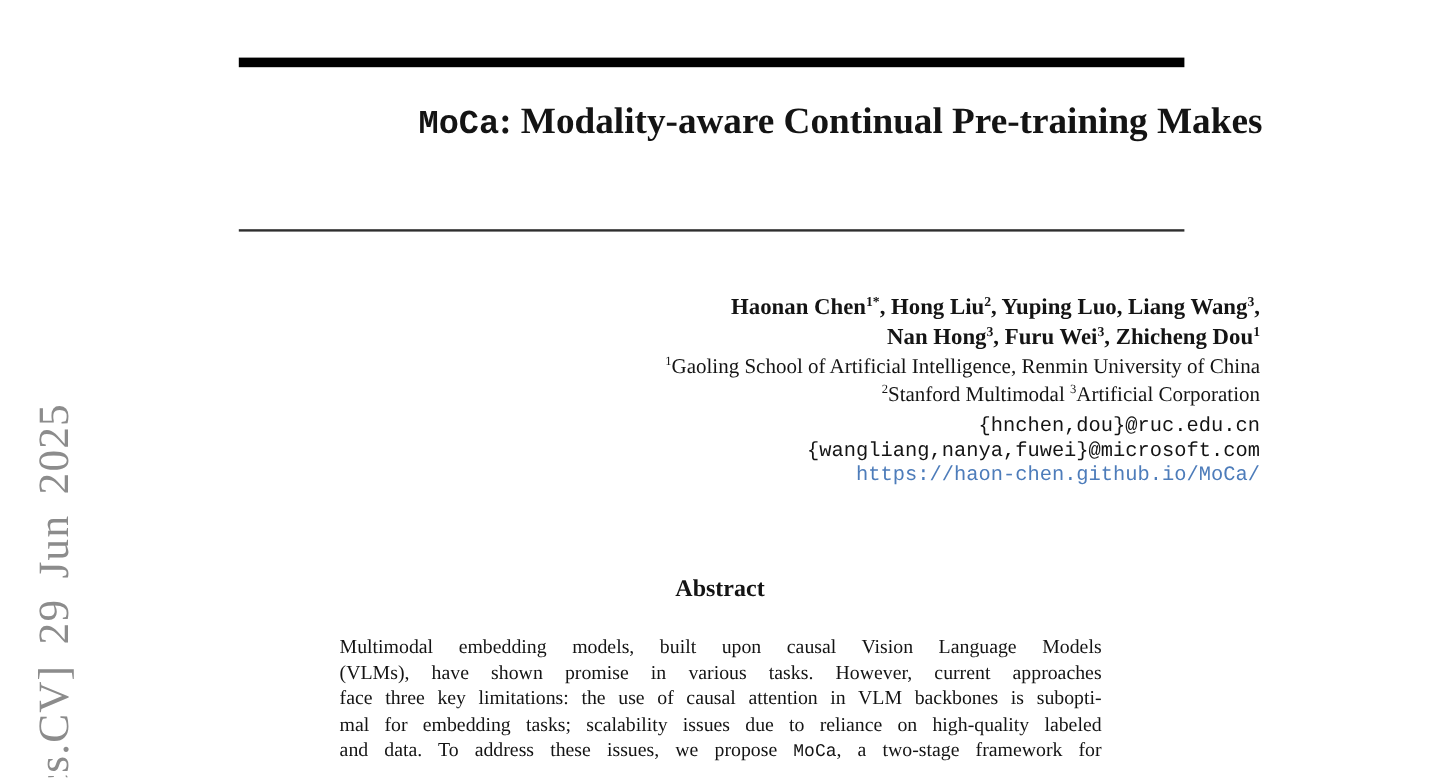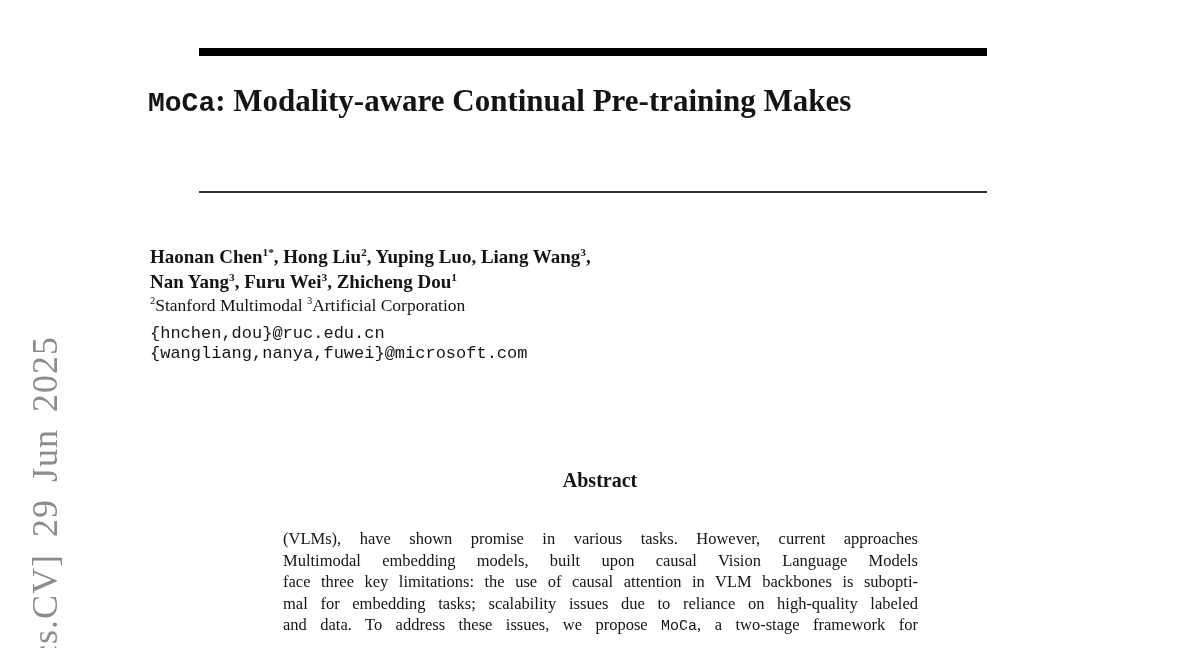--- a/index.html
+++ b/index.html
@@ -11,32 +11,32 @@
     position:absolute; left:27px; top:661px;
     transform:rotate(-90deg); transform-origin:0 0;
     font-family:"Liberation Serif", serif;
     font-size:36px; line-height:36px; letter-spacing:1px; word-spacing:7px;
     color:var(--watermark, #8c8c8c); white-space:nowrap;
   }
   .rule-thick { position:absolute; left:199px; top:48px; width:788px; height:8px; background:var(--rule, #000000); }
   .rule-thin  { position:absolute; left:199px; top:191px; width:788px; height:2px; background:#2f2f2f; }
   .title {
     position:absolute; left:148px; top:82px; width:904px; margin:0;
-    text-align:left; font-size:31px; line-height:37px; font-weight:700;
+    text-align:right; font-size:31px; line-height:37px; font-weight:700;
   }
   .tt { font-family:"Liberation Mono", monospace; font-weight:700; }
   .title .tt { font-size:28px; }
   sup { font-size:60%; line-height:0; }
-  .head { position:absolute; left:150px; top:244px; width:900px; text-align:left; }
+  .head { position:absolute; left:150px; top:244px; width:900px; text-align:right; }
   .author-line { font-size:19px; font-weight:700; line-height:25px; }
   .affil { font-size:17.5px; line-height:22.5px; }
   .emails { margin-top:7px; font-family:"Liberation Mono", monospace; font-size:17px; line-height:20.5px; font-weight:400; }
   .url-line a { color:var(--link, #4d7cba); text-decoration:none; cursor:pointer; }
   .abs-head {
-    position:absolute; left:150px; top:469px; width:900px; margin:0;
+    position:absolute; left:150px; top:480px; width:900px; margin:0;
     text-align:center; font-size:20px; font-weight:700;
   }
   .abstract {
     position:absolute; left:283px; top:528px; width:635px;
     font-size:16.5px; line-height:21.6px;
   }
   .abs-line { text-align:justify; text-align-last:justify; }
   .abstract .tt { font-size:15px; font-weight:400; }
 </style>
 </head>
@@ -47,31 +47,33 @@
   <div class="watermark">cs.CV] 29 Jun 2025</div>
 
   <div class="rule-thick"></div>
 
   <h1 class="title"><span class="tt">MoCa</span><span>: Modality-aware Continual Pre-training Makes</span><br></h1>
 
   <div class="rule-thin"></div>
 
   <div class="head">
     <div class="author-line"><span>Haonan Chen</span><sup>1*</sup><span>, Hong Liu</span><sup>2</sup><span>, Yuping Luo, Liang Wang</span><sup>3</sup><span>,</span></div>
-    <div class="author-line"><span>Nan Yang</span><sup>3</sup><span>, Furu Wei</span><sup>3</sup><span>, Zhicheng Dou</span><sup>1</sup></div>
+    <div class="author-line"><span>Nan Hong</span><sup>3</sup><span>, Furu Wei</span><sup>3</sup><span>, Zhicheng Dou</span><sup>1</sup></div>
+    <div class="affil"><sup>1</sup><span>Gaoling School of Artificial Intelligence, Renmin University of China</span></div>
     <div class="affil"><sup>2</sup><span>Stanford Multimodal </span><sup>3</sup><span>Artificial Corporation</span></div>
     <div class="emails">
       <div>{hnchen,dou}@ruc.edu.cn</div>
       <div>{wangliang,nanya,fuwei}@microsoft.com</div>
+      <div class="url-line"><a>https://haon-chen.github.io/MoCa/</a></div>
     </div>
   </div>
 
   <h2 class="abs-head">Abstract</h2>
 
   <div class="abstract">
+    <div class="abs-line">Multimodal embedding models, built upon causal Vision Language Models</div>
     <div class="abs-line">(VLMs), have shown promise in various tasks. However, current approaches</div>
-    <div class="abs-line">Multimodal embedding models, built upon causal Vision Language Models</div>
     <div class="abs-line">face three key limitations: the use of causal attention in VLM backbones is subopti-</div>
     <div class="abs-line">mal for embedding tasks; scalability issues due to reliance on high-quality labeled</div>
     <div class="abs-line"><span>and data. To address these issues, we propose </span><span class="tt">MoCa</span><span>, a two-stage framework for</span></div>
   </div>
 
 </div>
 
 </body></html>

